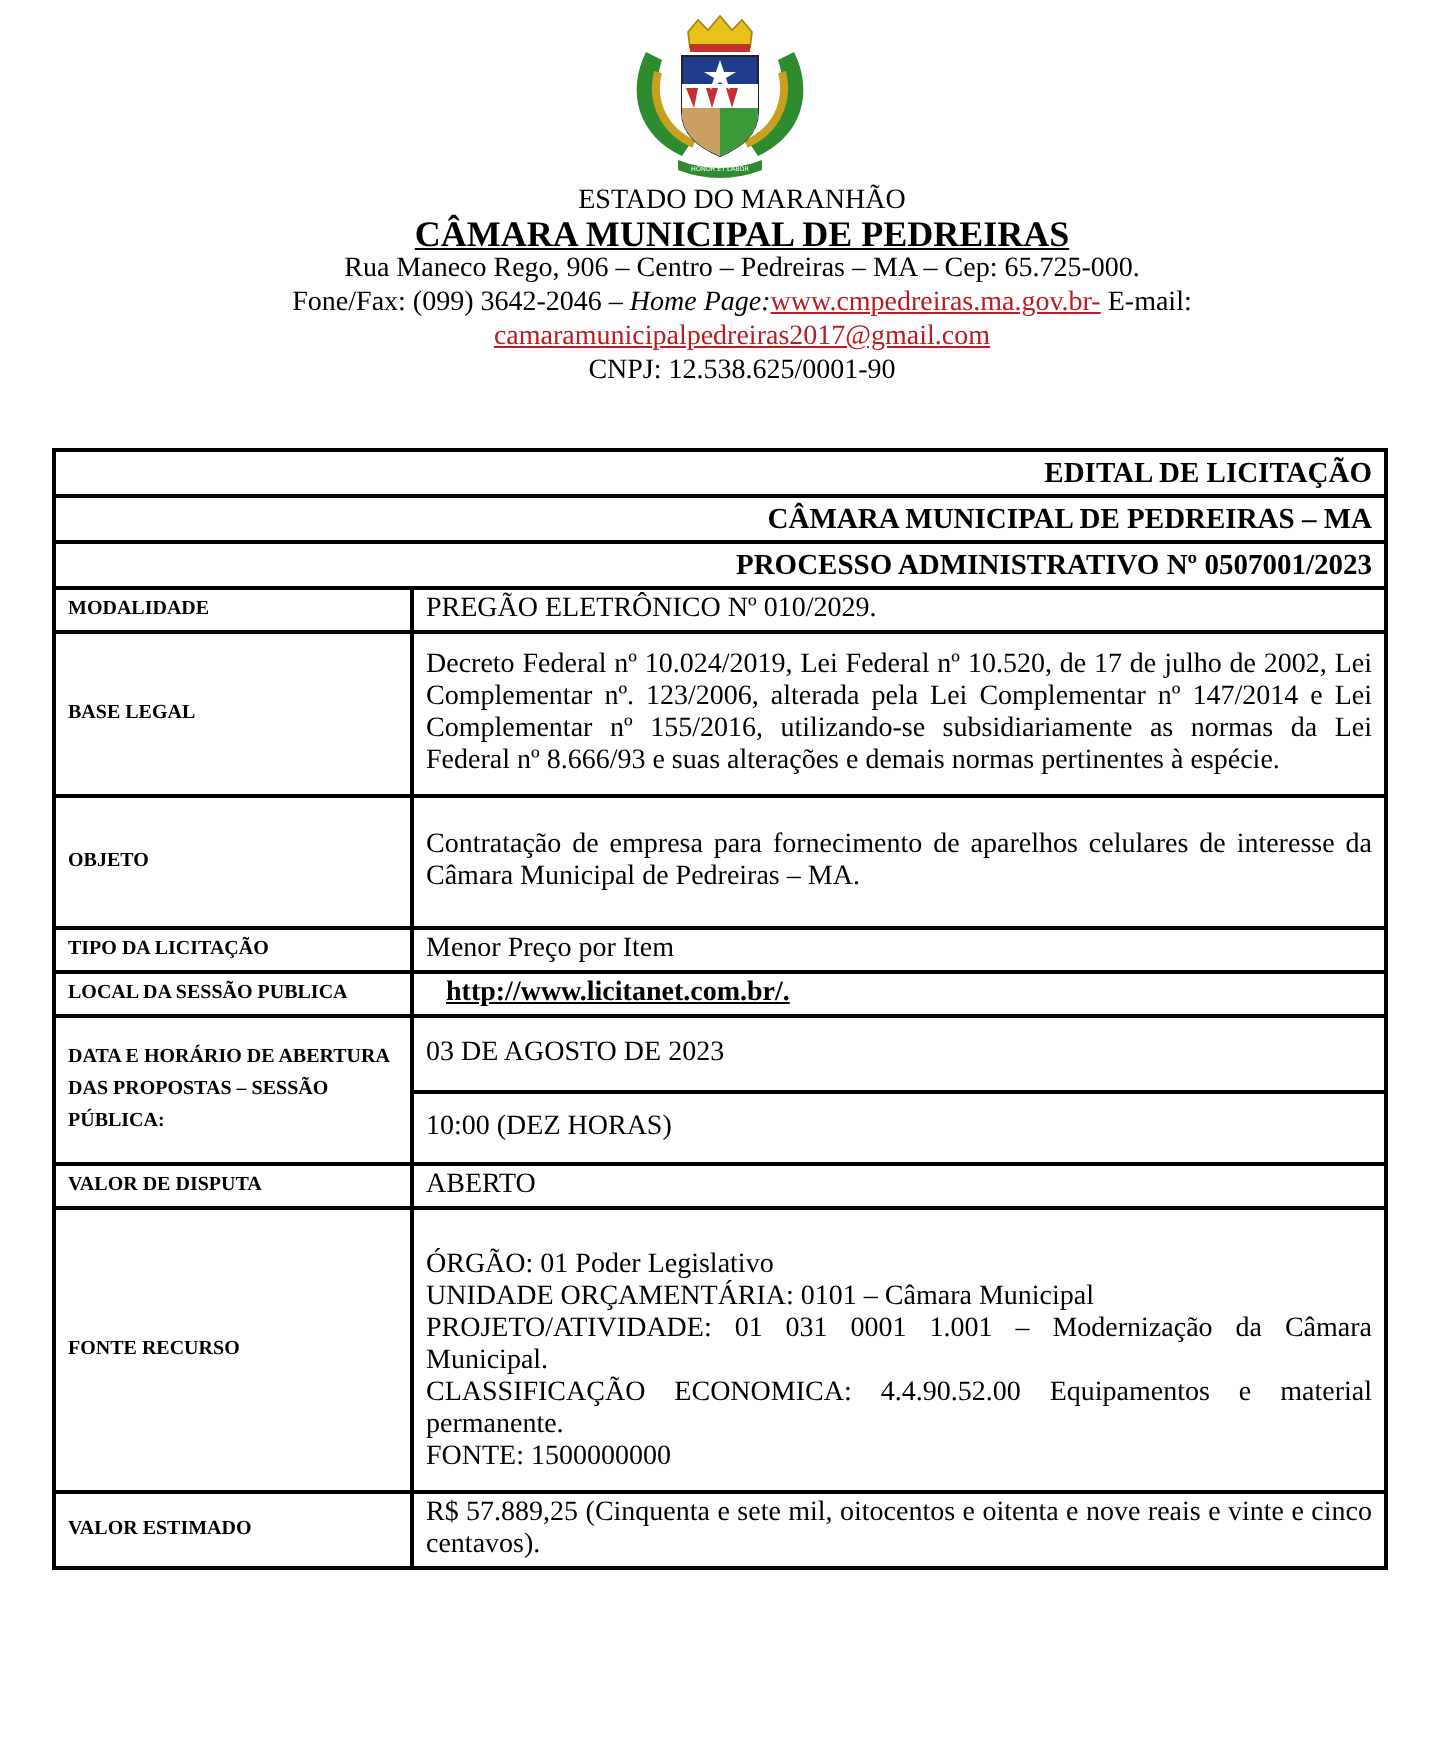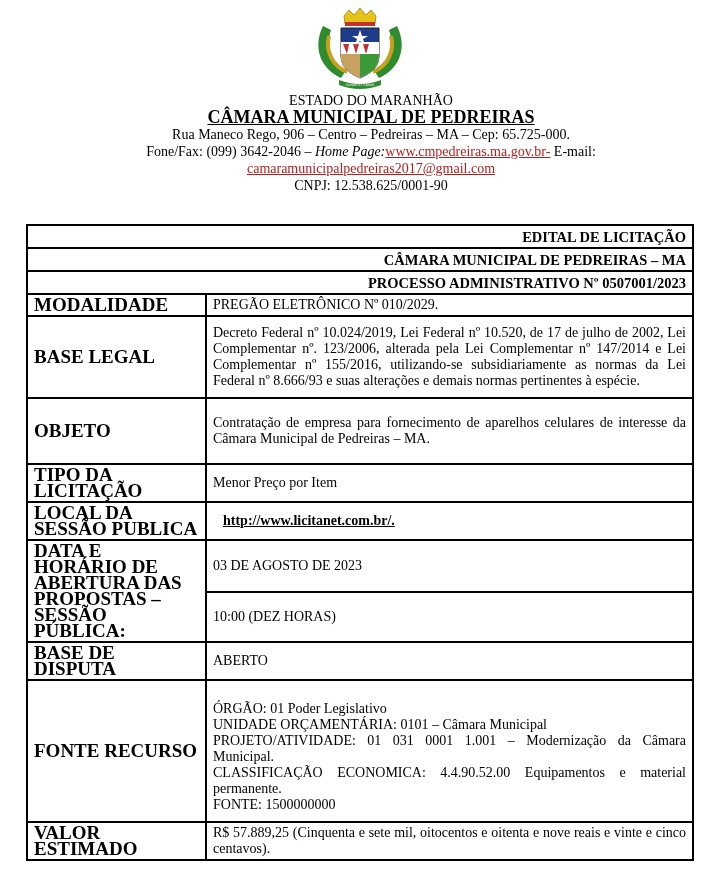--- a/index.html
+++ b/index.html
@@ -17,21 +17,21 @@
   .header i { font-style: italic; }
 
   table.edital {
     position: absolute; left: 26px; top: 224px; width: 668px;
     border-collapse: collapse; font-size: 14px; line-height: 16px;
   }
   table.edital td {
     border: 2px solid #000; padding: 2px 6px; vertical-align: middle;
   }
   td.title { text-align: right; font-weight: bold; font-size: 14.5px; height: 17px; }
-  td.label { font-weight: bold; width: 165px; font-size: 19px; }
+  td.label { font-weight: bold; width: 165px; font-size: 10px; }
   td.value { text-align: justify; }
   td.value a { color: #000000; font-weight: bold; text-decoration: underline; margin-left: 10px; }
   .pad-v { padding-top: 8px !important; padding-bottom: 8px !important; }
   .fonte-line { display: block; }
 </style>
 </head>
 <body>
 
 <svg class="crest" viewBox="0 0 98 86">
 
@@ -97,21 +97,21 @@
     <td class="value"><a>http://www.licitanet.com.br/.</a></td>
   </tr>
   <tr>
     <td class="label" rowspan="2">DATA E HORÁRIO DE ABERTURA DAS PROPOSTAS – SESSÃO PÚBLICA:</td>
     <td class="value" style="height:32px;">03 DE AGOSTO DE 2023</td>
   </tr>
   <tr>
     <td class="value" style="height:30px;">10:00 (DEZ HORAS)</td>
   </tr>
   <tr>
-    <td class="label">BASE DE DISPUTA</td>
+    <td class="label">VALOR DE DISPUTA</td>
     <td class="value">ABERTO</td>
   </tr>
   <tr>
     <td class="label">FONTE RECURSO</td>
     <td class="value" style="padding-top:20px;padding-bottom:8px;">
       <span class="fonte-line">ÓRGÃO: 01 Poder Legislativo</span>
       <span class="fonte-line">UNIDADE ORÇAMENTÁRIA: 0101 – Câmara Municipal</span>
       <span class="fonte-line">PROJETO/ATIVIDADE: 01 031 0001 1.001 – Modernização da Câmara Municipal.</span>
       <span class="fonte-line">CLASSIFICAÇÃO ECONOMICA: 4.4.90.52.00 Equipamentos e material permanente.</span>
       <span class="fonte-line">FONTE: 1500000000</span>

